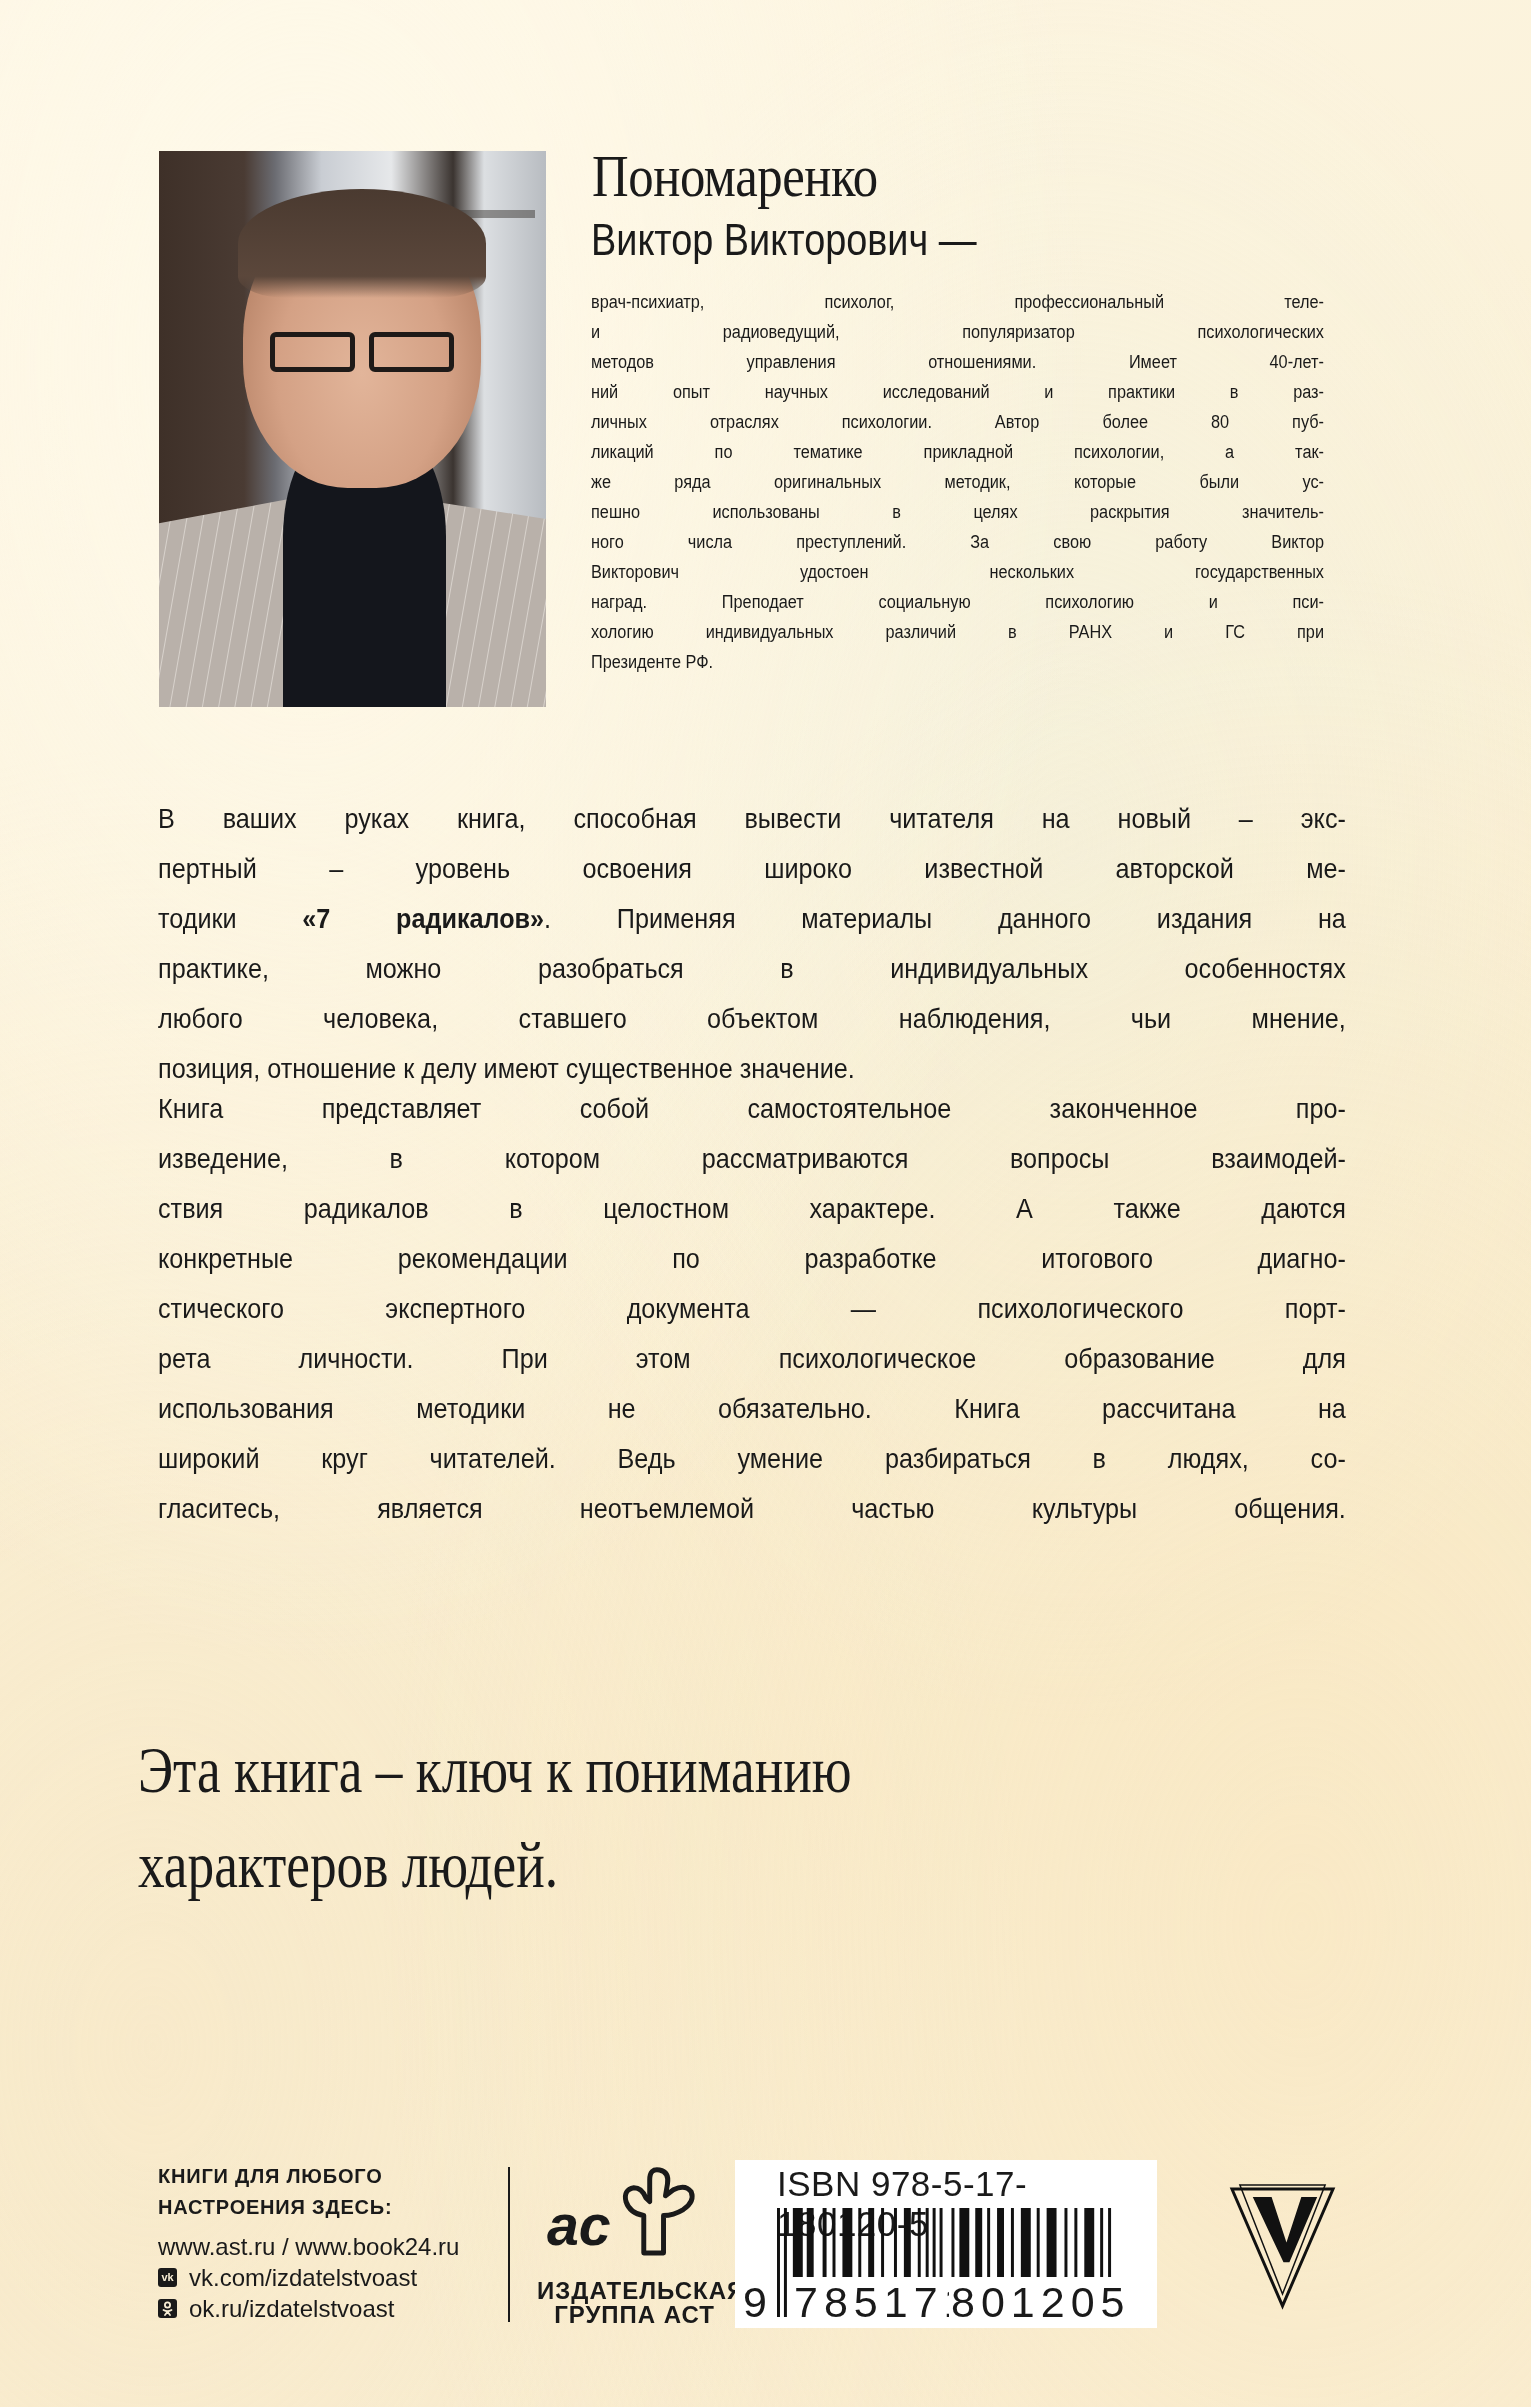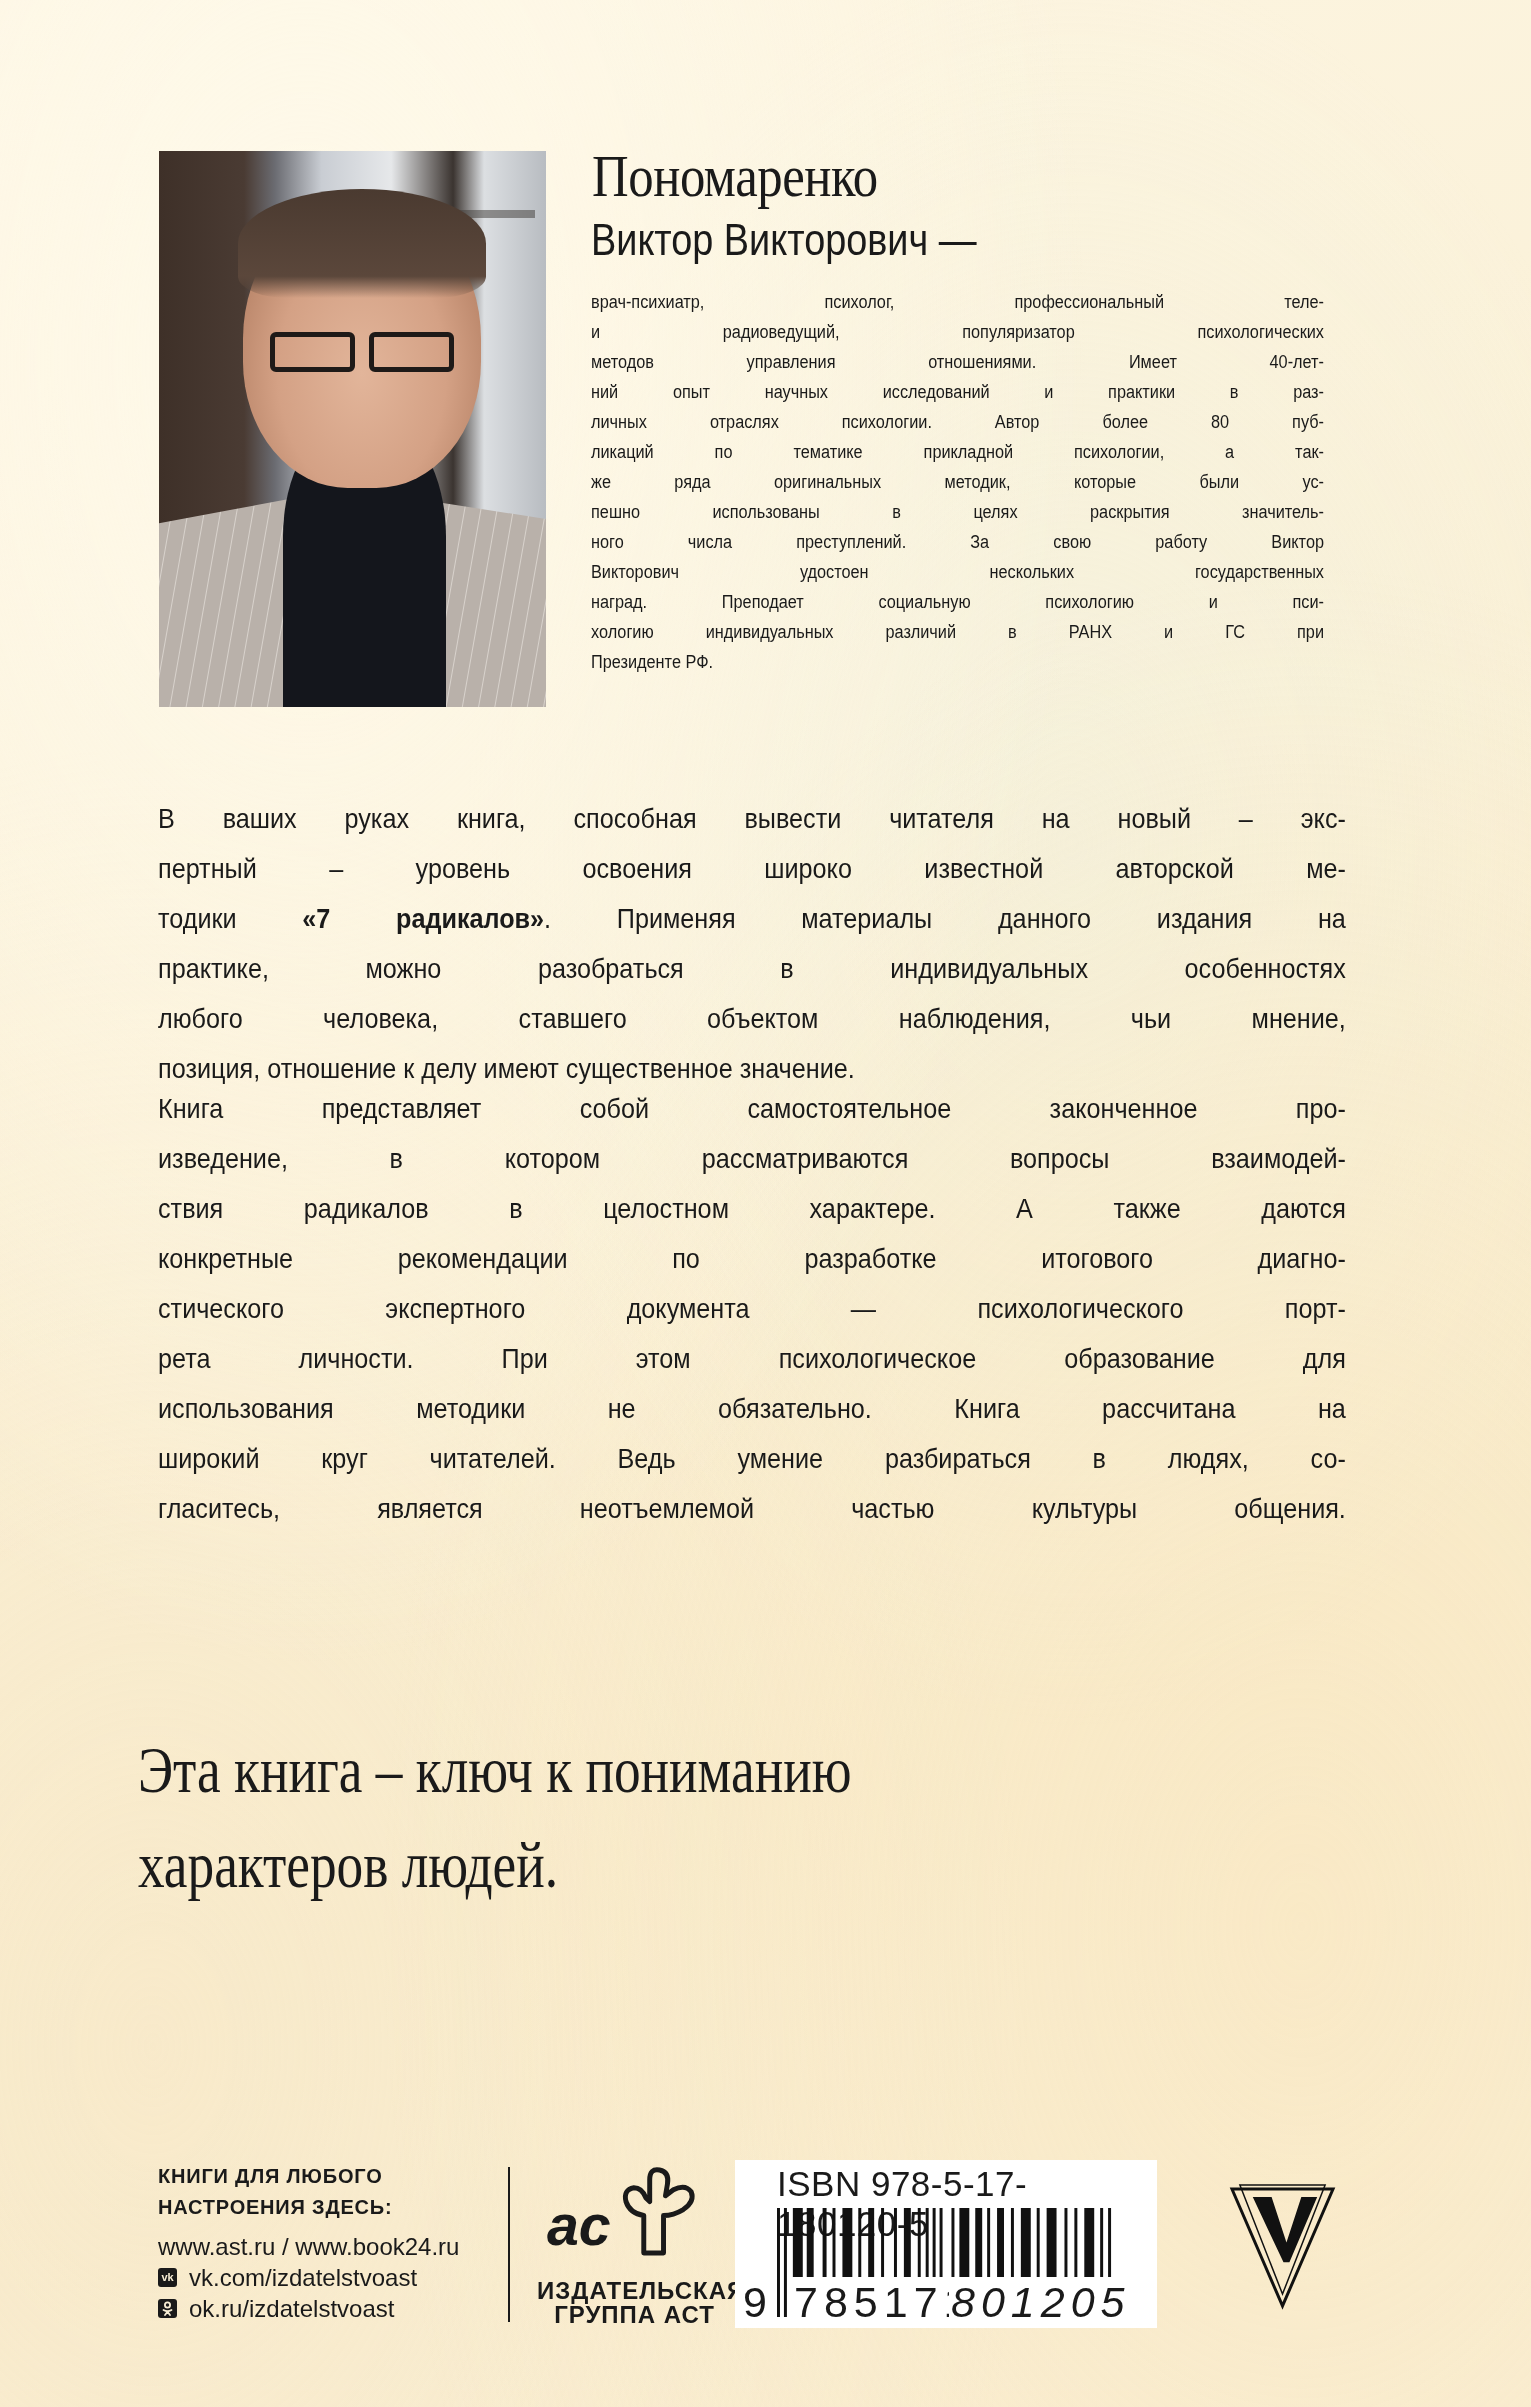--- a/index.html
+++ b/index.html
@@ -193,21 +193,21 @@
         <rect x="290" y="0" width="3" height="100"></rect>
       <rect x="300" y="0" width="3" height="100"></rect>
         <rect x="310" y="0" width="10" height="100"></rect>
       <rect x="326" y="0" width="3" height="110"></rect>
         <rect x="334" y="0" width="3" height="110"></rect>
     </g>
   </svg>
   <div class="ean-digits">
     <span style="left:0px;">9</span>
     <span style="left:51px; letter-spacing: 6px;">785171</span>
-    <span style="left:208px; letter-spacing: 6px; font-style: italic;">801205</span>
+    <span style="left:208px; letter-spacing: 6px;">801205</span>
   </div>
 </div>
 
 <svg class="abs v-logo" viewBox="0 0 110 130">
   <polygon points="4,6 106,6 55,124" fill="none" stroke="#111" stroke-width="3"></polygon>
   <polygon points="12,2 98,2 55,112" fill="none" stroke="#111" stroke-width="1.5"></polygon>
   <polygon points="25,14 44,14 59,60 74,14 90,14 62,80 56,80" fill="#111"></polygon>
 </svg>
 
 

